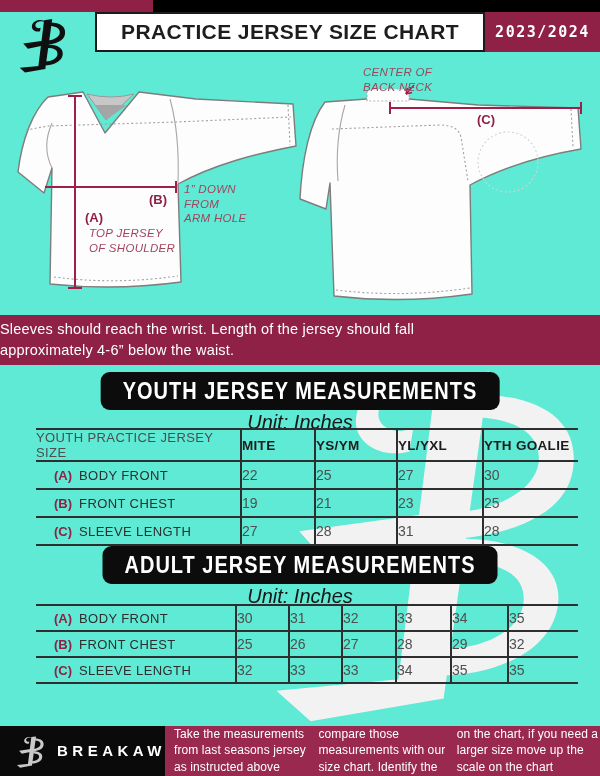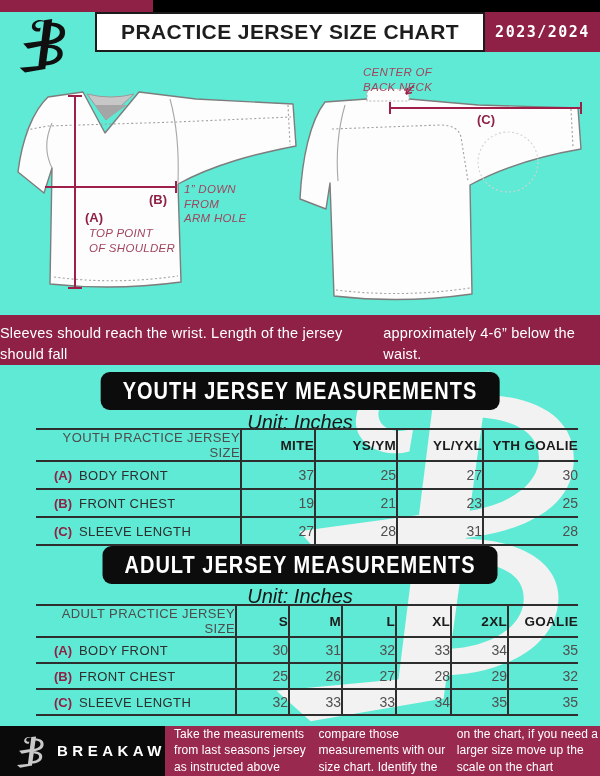--- a/index.html
+++ b/index.html
@@ -33,36 +33,36 @@
   .stitch { fill:none; stroke:#a0a0a0; stroke-width:1.1; stroke-dasharray:2 2.4; }
   .stitch-light { fill:none; stroke:#d3d3d3; stroke-width:1.1; stroke-dasharray:2 2.4; }
   .mline { fill:none; stroke:#9e2048; stroke-width:2; }
   .mline-thin { fill:none; stroke:#9e2048; stroke-width:1.5; }
   .diag-label { position:absolute; color:#8e2145; font-weight:bold; font-size:13px; }
   .diag-note { position:absolute; color:#a2445e; font-style:italic; font-size:11.5px; line-height:14.5px;
                letter-spacing:0.3px; }
 
   
   .note-banner { position:absolute; left:0; top:315px; width:600px; height:50px; background:#8e2145;
-                 display:flex; flex-direction:row; align-items:flex-end; justify-content:center; z-index:1; }
+                 display:flex; flex-direction:column; align-items:flex-start; justify-content:center; z-index:1; }
   .note-banner div { color:#fff; font-size:14.5px; line-height:21px; letter-spacing:0.2px; }
 
   
   .section-banner { position:absolute; left:50%; transform:translateX(-50%); height:38px; background:#0c0c0c;
                     border-radius:9px; display:flex; align-items:center; justify-content:center;
                     padding:0 22px; z-index:1; white-space:nowrap; }
   .section-banner span { display:inline-block; color:#fff; font-size:20px; font-weight:bold;
                          letter-spacing:1px; transform:scaleY(1.22); }
   .unit-line { position:absolute; left:0; width:600px; text-align:center; font-style:italic;
                font-size:20px; color:#161616; z-index:1; }
 
   
   table.size-table { position:absolute; left:36px; width:542px; border-collapse:collapse;
                      table-layout:fixed; z-index:1; background:transparent; }
-  .size-table th, .size-table td { border:2px solid #2e2e2e; text-align:right; vertical-align:middle;
+  .size-table th, .size-table td { border:2px solid #2e2e2e; text-align:left; vertical-align:middle;
                                    padding:0; overflow:hidden; }
   .size-table tr > *:first-child { border-left:none; }
   .size-table tr > *:last-child { border-right:none; }
   .size-table th.lblcol { font-weight:normal; font-size:13px; color:#4d4d4d; letter-spacing:0.4px; }
   .size-table th { font-size:13.5px; color:#1c1c1c; letter-spacing:0.3px; }
   .size-table td { font-size:14px; color:#4f4f4f; }
   .size-table td.rowlbl { text-align:left; padding-left:18px; }
   .size-table td.rowlbl .key { color:#8e2145; font-weight:bold; font-size:13px; margin-right:7px; }
   .size-table td.rowlbl .rlab { color:#2e2e2e; font-size:13px; letter-spacing:0.4px; }
   #youth-table th { height:29px; }  #youth-table td { height:28px; }
@@ -157,21 +157,21 @@
       </g>
       <g>
         <path class="mline-thin" d="M414 26 L406 35"></path>
         <path class="mline-thin" d="M406 35 L407.5 29"></path>
         <path class="mline-thin" d="M406 35 L412 33.5"></path>
       </g>
     </svg>
 
     <div class="diag-label" style="left:85px; top:151px;">(A)</div>
     <div class="diag-note" style="left:89px; top:167px;">
-      <div>TOP POINT</div>
+      <div>TOP JERSEY</div>
       <div>OF SHOULDER</div>
     </div>
     <div class="diag-label" style="left:149px; top:133px;">(B)</div>
     <div class="diag-note" style="left:184px; top:123px;">
       <div>1” DOWN</div>
       <div>FROM</div>
       <div>ARM HOLE</div>
     </div>
     <div class="diag-label" style="left:477px; top:53px;">(C)</div>
     <div class="diag-note" style="left:363px; top:6px;">
@@ -200,21 +200,21 @@
     <tbody>
         <tr>
       <th class="lblcol">YOUTH PRACTICE JERSEY SIZE</th>
       <th>MITE</th>
       <th>YS/YM</th>
       <th>YL/YXL</th>
       <th>YTH GOALIE</th>
     </tr>
     <tr>
       <td class="rowlbl"><span class="key">(A)</span><span class="rlab">BODY FRONT</span></td>
-      <td>37</td>
+      <td>22</td>
       <td>25</td>
       <td>27</td>
       <td>30</td>
     </tr>
     <tr>
       <td class="rowlbl"><span class="key">(B)</span><span class="rlab">FRONT CHEST</span></td>
       <td>19</td>
       <td>21</td>
       <td>23</td>
       <td>25</td>
@@ -237,29 +237,20 @@
     <colgroup>
         <col style="width:200px">
         <col style="width:53px">
         <col style="width:53px">
         <col style="width:54px">
         <col style="width:55px">
         <col style="width:57px">
         <col style="width:70px">
       </colgroup>
     <tbody>
-        <tr>
-      <th class="lblcol">ADULT PRACTICE JERSEY SIZE</th>
-      <th>S</th>
-      <th>M</th>
-      <th>L</th>
-      <th>XL</th>
-      <th>2XL</th>
-      <th>GOALIE</th>
-    </tr>
     <tr>
       <td class="rowlbl"><span class="key">(A)</span><span class="rlab">BODY FRONT</span></td>
       <td>30</td>
       <td>31</td>
       <td>32</td>
       <td>33</td>
       <td>34</td>
       <td>35</td>
     </tr>
     <tr>

